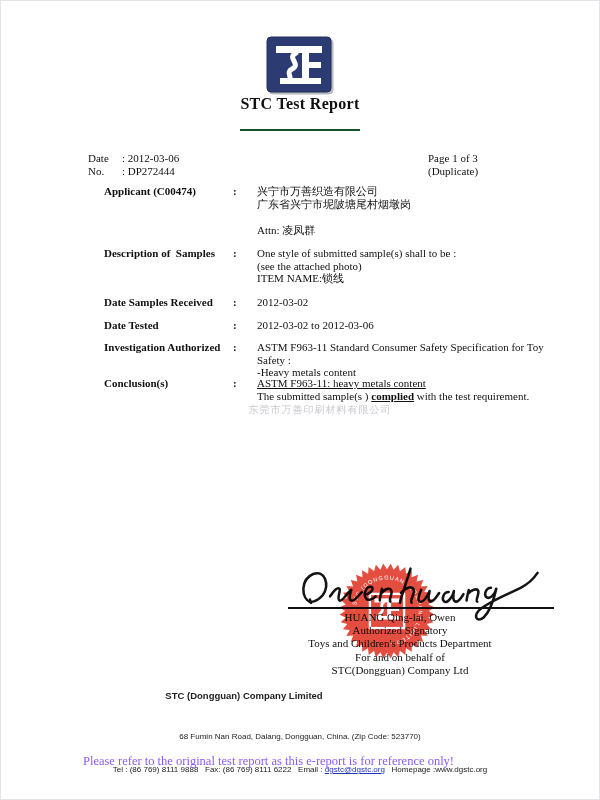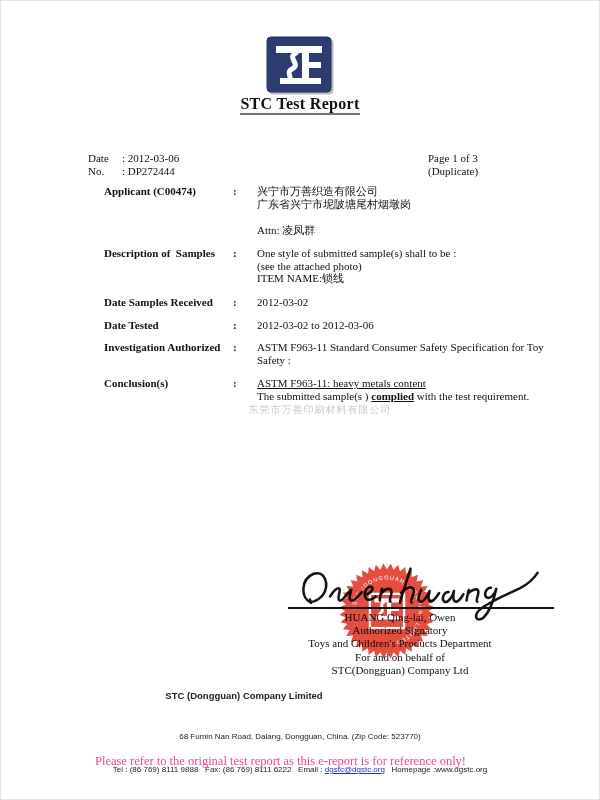--- a/index.html
+++ b/index.html
@@ -12,21 +12,21 @@
   }
   .abs { position:absolute; }
 
   
   .logo-wrap { left:266px; top:36px; width:68px; height:58px; }
   .logo-svg { filter: drop-shadow(2.5px 2.5px 0 #b9bac0); }
   .title {
     left:0; top:95px; width:600px; text-align:center;
     font-size:16px; font-weight:bold; letter-spacing:0.3px;
   }
-  .title span { border-bottom:2px solid #737373; padding-bottom:1px; }
+  .title span { border-bottom:2px solid #14532d; padding-bottom:17px; }
 
   
   .meta { font-size:11px; font-weight:normal; line-height:13px; }
   .meta-left { left:88px; top:152px; }
   .meta-right { left:428px; top:152px; }
   .meta-row { display:flex; }
   .meta-word { display:inline-block; width:34px; }
 
   
   .row { left:88px; width:470px; font-size:11px; line-height:12.5px; }
@@ -56,22 +56,22 @@
     left:0; top:690px; width:488px; text-align:center;
     font-family:"Liberation Sans", sans-serif; font-size:9.5px; font-weight:bold; color:#222;
   }
   .footer-small {
     left:0; top:709px; width:600px; text-align:center;
     font-family:"Liberation Sans", sans-serif; font-size:8px; line-height:11px; color:#222;
     white-space:pre-wrap;
   }
   .footer-small a { color:#2233bb; text-decoration:underline; }
   .notice {
-    left:12px; top:754px; width:537px; text-align:center;
-    font-size:12.5px; color:#ec4899;
+    left:0; top:754px; width:537px; text-align:center;
+    font-size:12.5px; color:#8b5cf6;
   }
 </style>
 </head>
 <body>
 
 <div class="page">
 
   <div class="abs logo-wrap">
     <svg class="logo-svg" width="68" height="58" viewBox="0 0 68 58">
       <rect x="1" y="1" width="64" height="55" rx="4" fill="#2c3c72" stroke="#232f5c" stroke-width="1"></rect>
@@ -133,20 +133,21 @@
     <span class="lbl">Date Tested</span>
     <span class="col">:</span>
     <span class="val">2012-03-02 to 2012-03-06</span>
   </div>
 
   <div class="abs row" style="top:341px;">
     <span class="lbl">Investigation Authorized</span>
     <span class="col">:</span>
     <span class="val">
       <div>ASTM F963-11 Standard Consumer Safety Specification for Toy Safety :</div>
+      <div>-Heavy metals content</div>
     </span>
   </div>
 
   <div class="abs row" style="top:377px;">
     <span class="lbl">Conclusion(s)</span>
     <span class="col">:</span>
     <span class="val">
       <div><span class="u">ASTM F963-11: heavy metals content </span></div>
       <div><span>The submitted sample(s ) </span><span class="bu">complied</span><span> with the test requirement.</span></div>
     </span>

